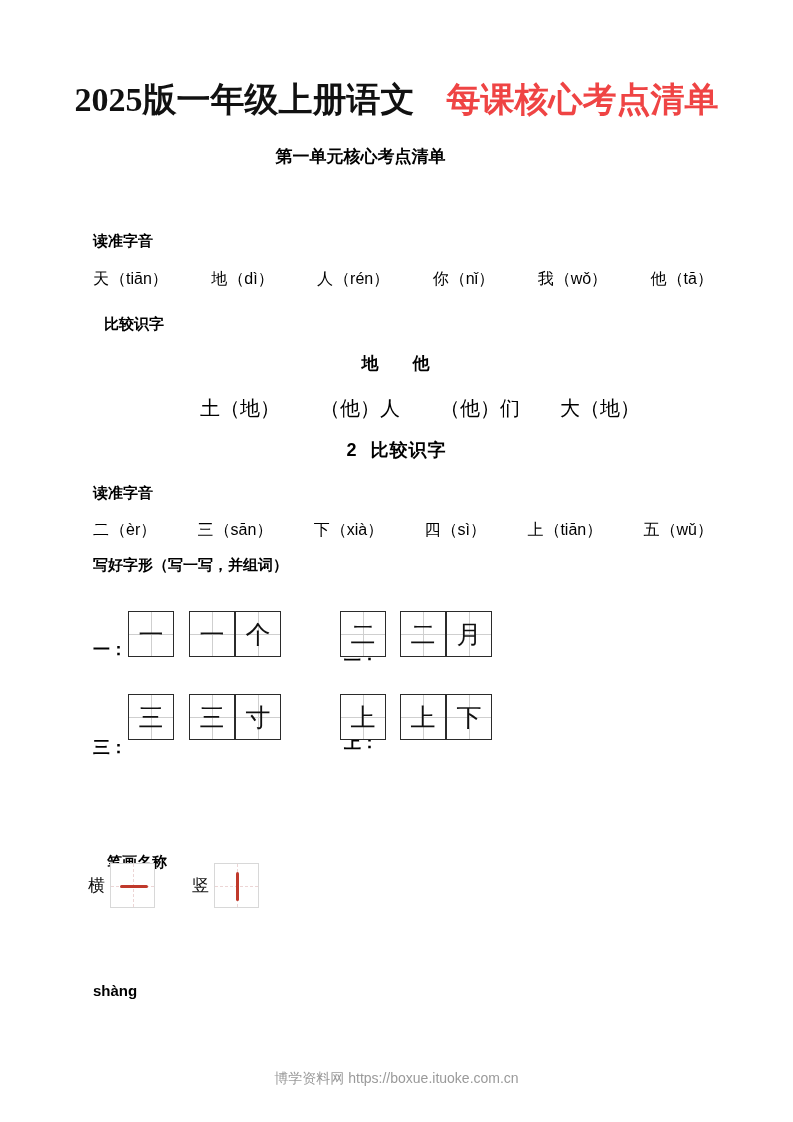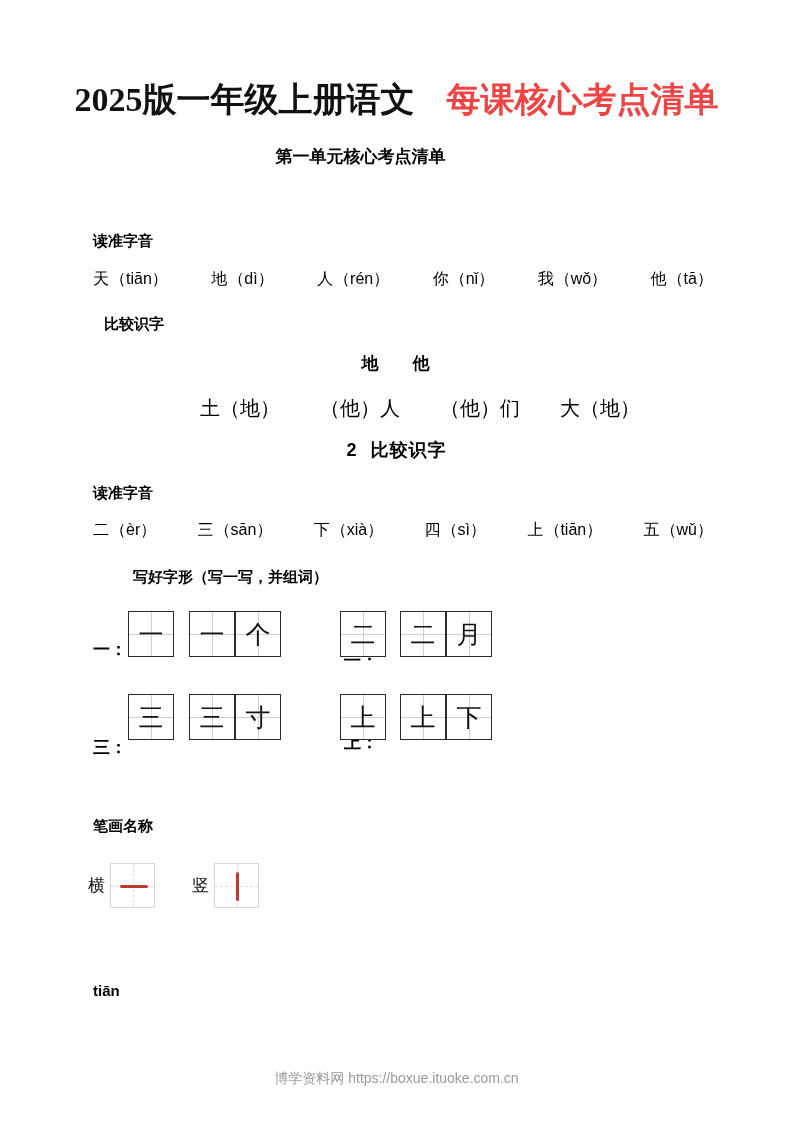--- a/index.html
+++ b/index.html
@@ -269,21 +269,21 @@
 
   <div class="pinyin-row spread" style="top:518px;">
     <span class="item"><span class="han">二</span><span>（èr）</span></span>
     <span class="item"><span class="han">三</span><span>（sān）</span></span>
     <span class="item"><span class="han">下</span><span>（xià）</span></span>
     <span class="item"><span class="han">四</span><span>（sì）</span></span>
     <span class="item"><span class="han">上</span><span>（tiān）</span></span>
     <span class="item"><span class="han">五</span><span>（wǔ）</span></span>
   </div>
 
-  <div class="sec-label" style="top:566px;margin-left:40px;">写好字形（写一写，并组词）</div>
+  <div class="sec-label" style="top:554px;">写好字形（写一写，并组词）</div>
 
   <div class="wgroup">
     <div class="glabel" style="left:93px; top:640px;">一：</div>
     <div class="cellrow" style="left:128px; top:611px;">
       <div class="tzcell">
           <span class="ch">一</span>
         </div>
     </div>
     <div class="cellrow" style="left:189px; top:611px;">
       <div class="tzcell">
@@ -339,36 +339,36 @@
     <div class="cellrow" style="left:400px; top:694px;">
       <div class="tzcell">
           <span class="ch">上</span>
         </div>
       <div class="tzcell">
           <span class="ch">下</span>
         </div>
     </div>
   </div>
 
-  <div class="sec-label" style="top:815px;">笔画名称</div>
+  <div class="sec-label" style="top:851px;margin-left:14px;">笔画名称</div>
 
   <div class="stroke-item" style="left:88px; top:863px;">
     <span class="sname">横</span>
     <span class="sbox">
       <span class="stroke-h"></span>
     </span>
   </div>
 
   <div class="stroke-item" style="left:192px; top:863px;">
     <span class="sname">竖</span>
     <span class="sbox">
       <span class="stroke-v"></span>
     </span>
   </div>
 
-  <div class="sec-label" style="top:980px;">tiān</div>
+  <div class="sec-label" style="top:980px;">shàng</div>
 
   <div class="footer">
     <span>博学资料网</span>
     <span>https://boxue.ituoke.com.cn</span>
   </div>
 
 </div>
 
 </body></html>

